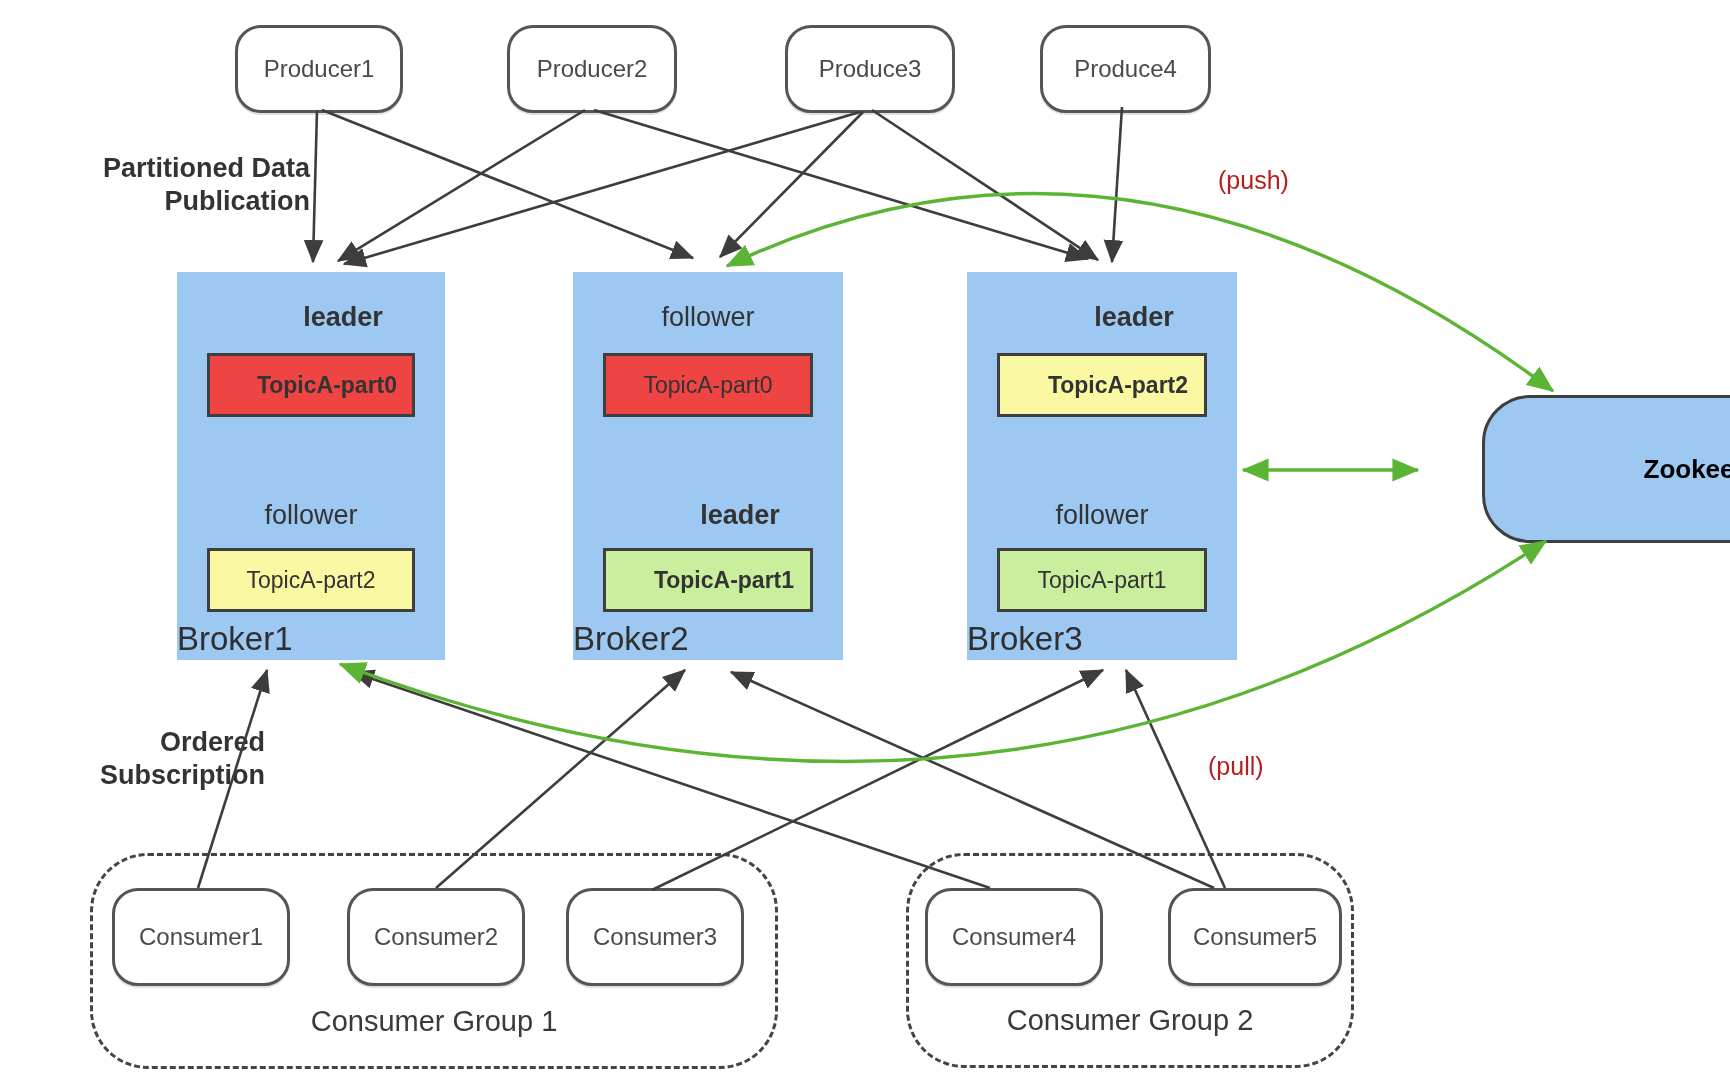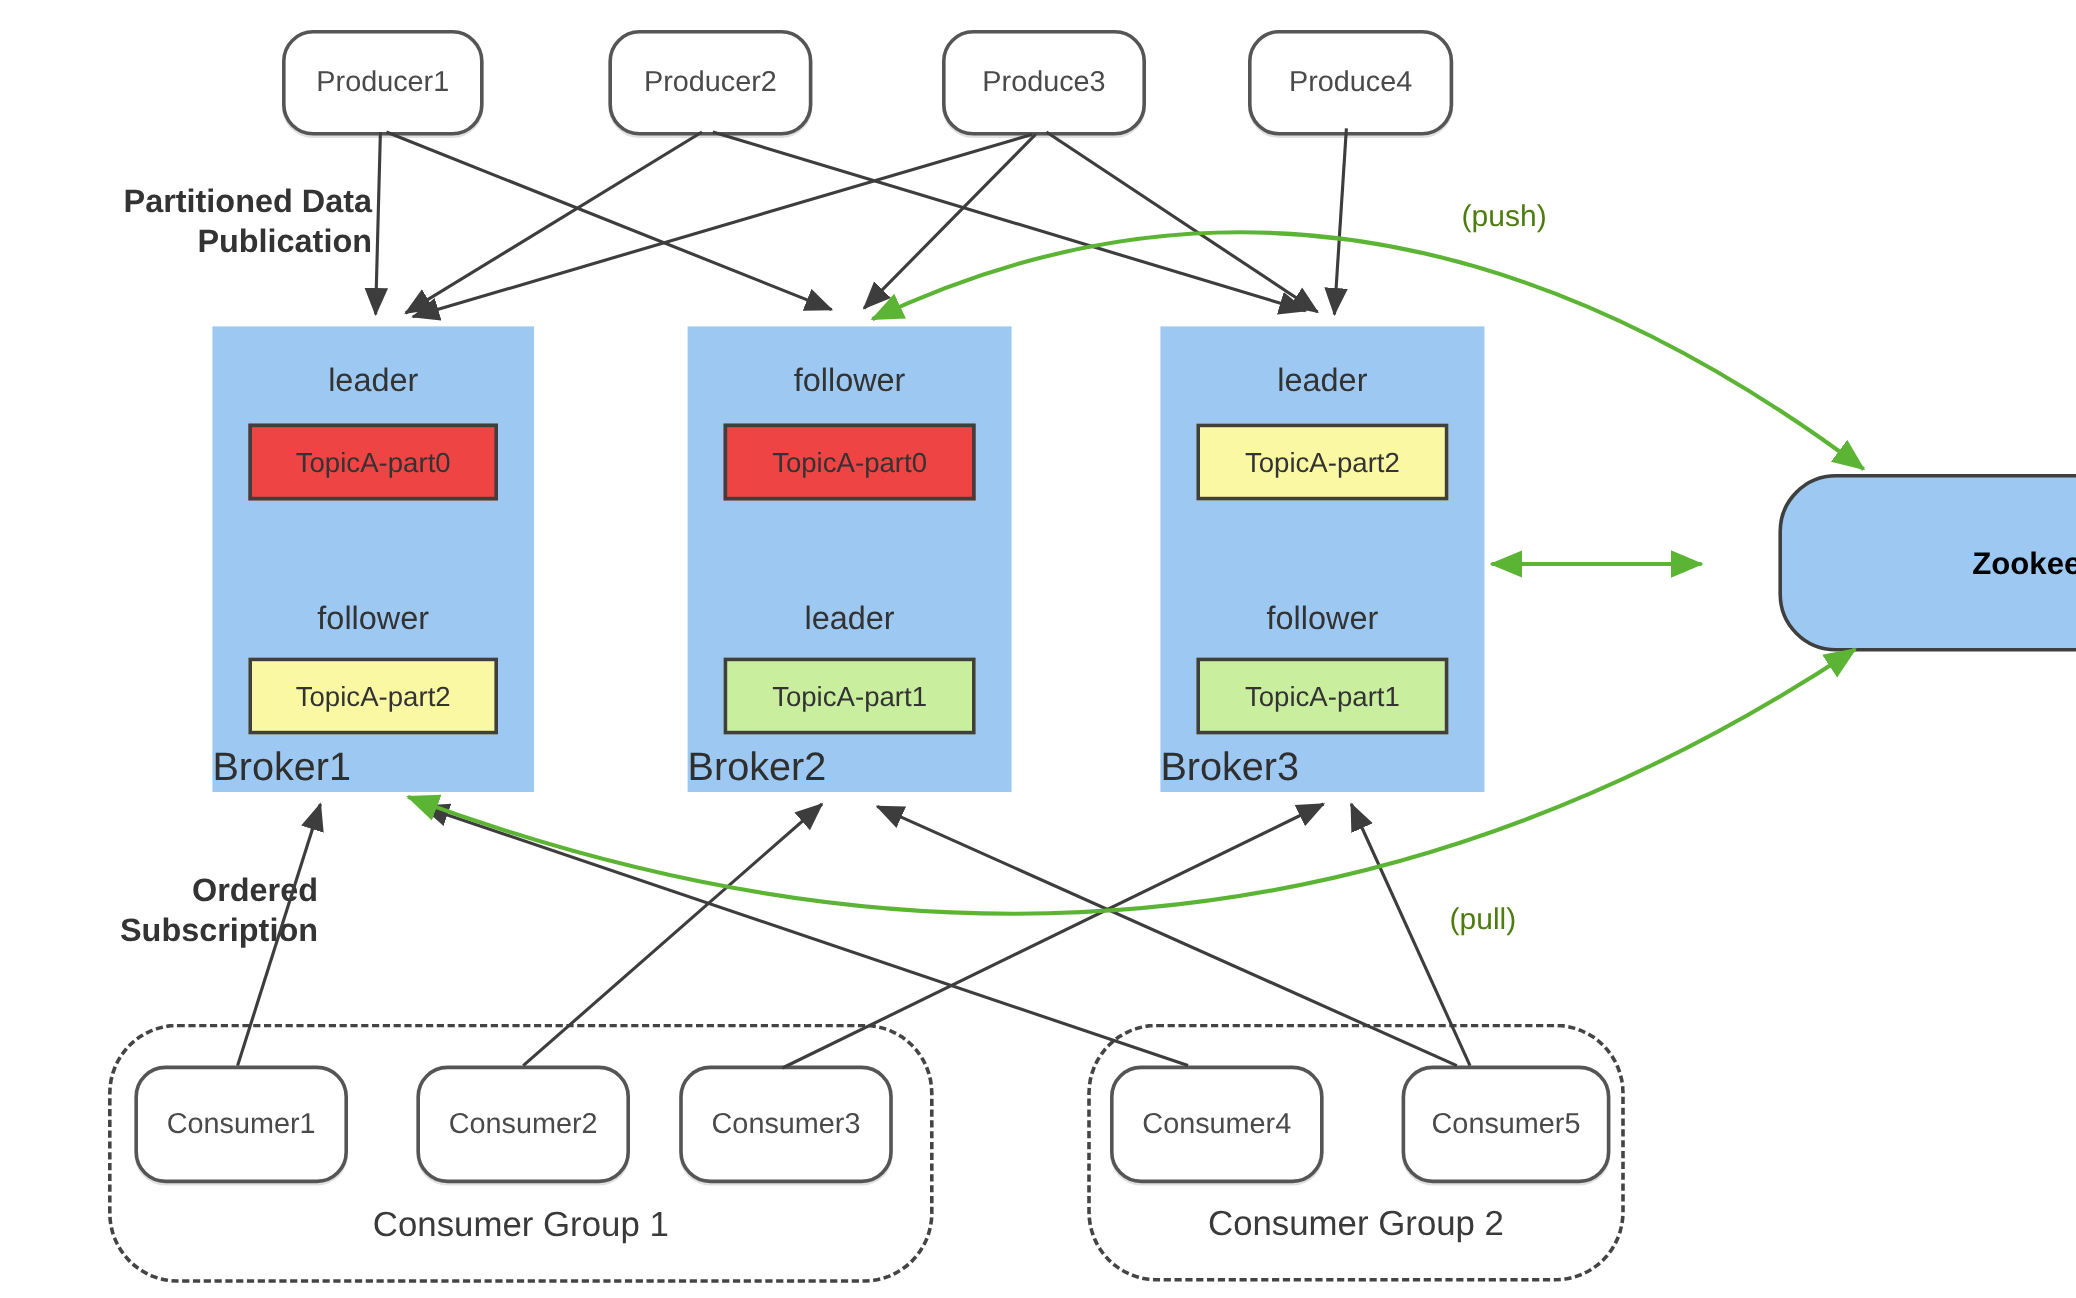--- a/index.html
+++ b/index.html
@@ -23,21 +23,21 @@
   .broker .role{position:absolute;left:0;width:100%;text-align:center;font-size:27px;}
   .broker .role.r1{top:30px;}
   .broker .role.r2{top:228px;}
   .broker .pbox{
     position:absolute;left:30px;right:30px;height:58px;border:3px solid #3f3f3f;
     display:flex;align-items:center;justify-content:center;font-size:23px;color:#333;
   }
   .broker .pbox.p1{top:81px;}
   .broker .pbox.p2{top:276px;}
   .broker .bname{position:absolute;left:0;width:100%;top:348px;font-size:33px;color:#2f2f2f;}
-  .bold{font-weight:normal;}
+  .bold{font-weight:bold;padding-left:32px;}
   .pink{background:#ef4444;}
   .yellow{background:#faf8a2;}
   .green{background:#c9ef9e;}
   
   .zookeeper{
     position:absolute;left:1482px;top:395px;width:290px;height:142px;
     background:#9cc8f2;border:3px solid #3f3f3f;border-radius:48px;
     display:flex;align-items:center;justify-content:flex-end;
     font-size:26px;font-weight:bold;color:#000000;
   }
@@ -46,21 +46,21 @@
     position:absolute;border:3px dashed #444444;border-radius:58px;background:transparent;
   }
   .cgroup .glabel{
     position:absolute;left:0;width:100%;bottom:28px;text-align:center;
     font-size:29px;color:#3a3a3a;
   }
   
   .sidelabel{
     position:absolute;text-align:right;font-weight:bold;font-size:27px;color:#333333;line-height:33px;
   }
-  .arrowlabel{position:absolute;font-size:25px;color:#4d7c0f;}
+  .arrowlabel{position:absolute;font-size:25px;color:#b91c1c;}
   
   svg.arrows{position:absolute;left:0;top:0;pointer-events:none;}
 </style>
 </head>
 <body>
 
 <div class="canvas">
 
   <div class="rnode producer" style="left:235px;width:162px;justify-content:center;">
     <span>Producer1</span>

